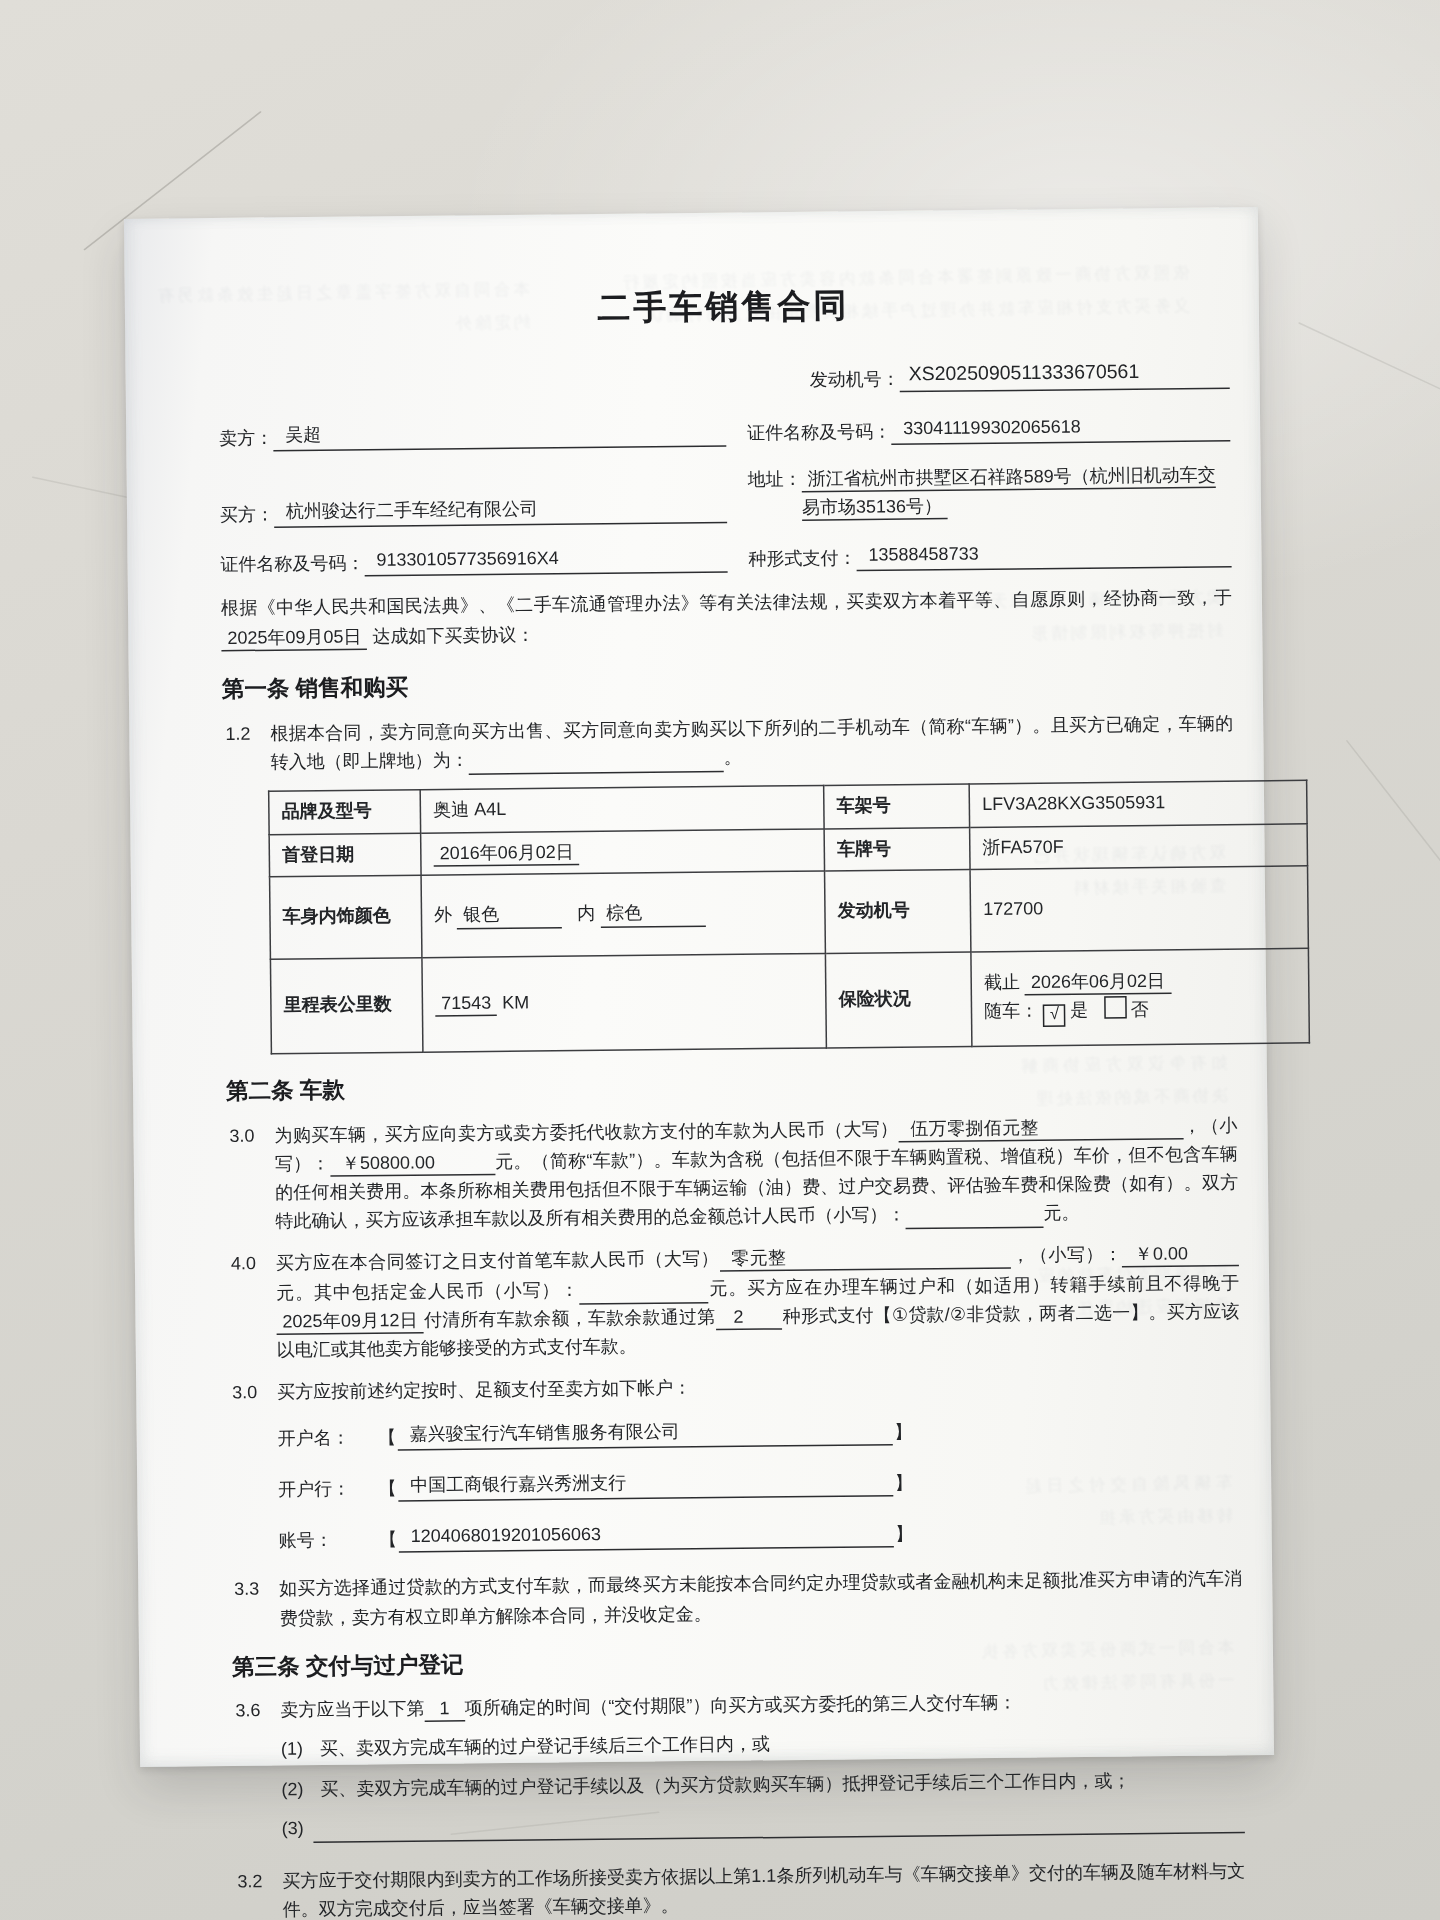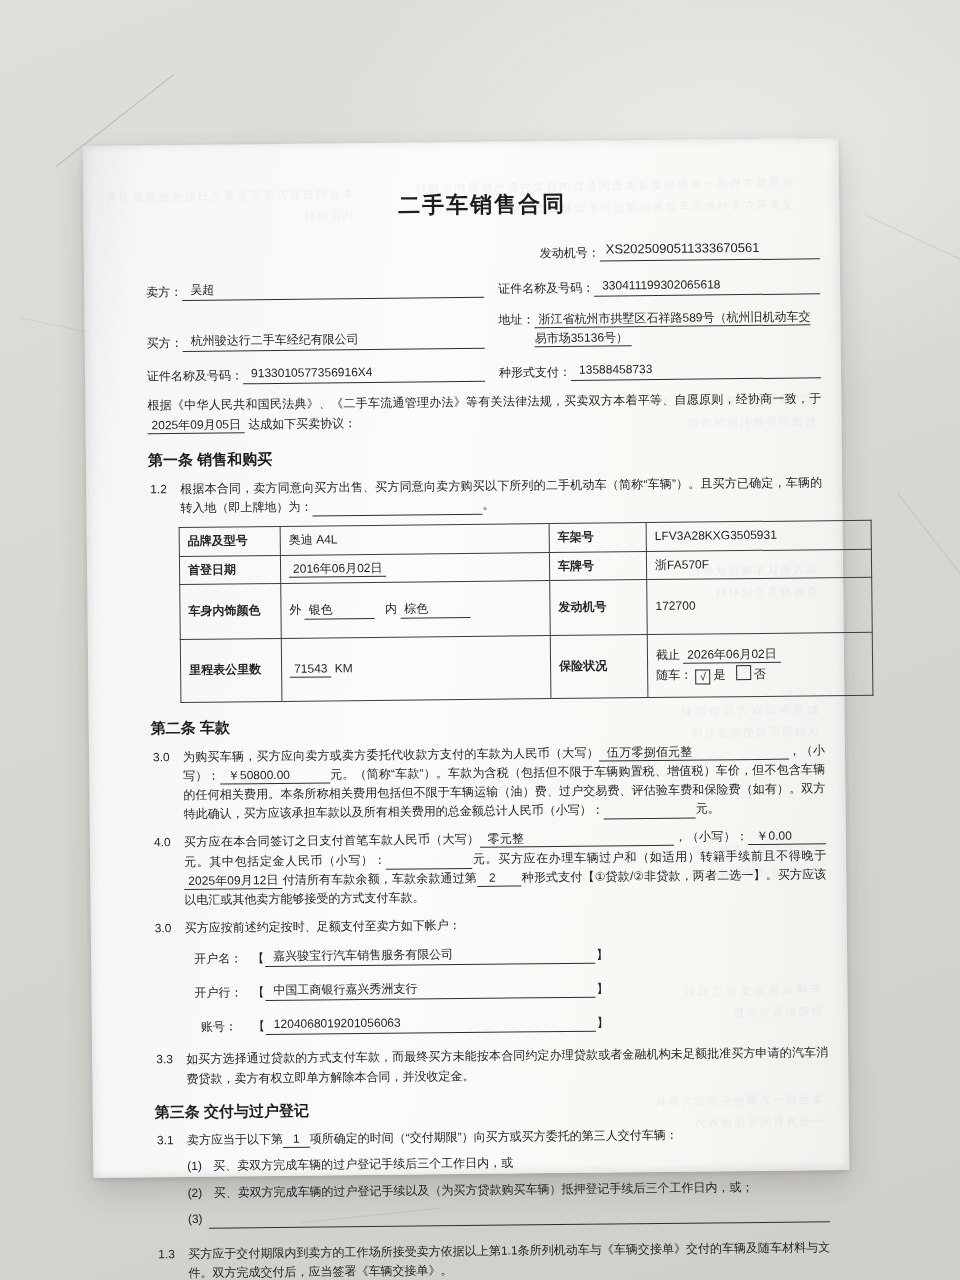--- a/index.html
+++ b/index.html
@@ -87,21 +87,21 @@
   .vtable td.hd{font-weight:700;}
   .c1{width:84px;} .c2{width:252px;} .c3{width:80px;} .c4{width:208px;}
   .r3 td{height:44px;} .r4 td{height:52px;}
   .uw68{display:inline-block;border-bottom:1px solid #2c2d30;min-width:62px;padding:0 4px 0 4px;}
   .cb{
     display:inline-block;width:13px;height:13px;border:1.5px solid #232528;
     text-align:center;line-height:12px;font-size:11px;vertical-align:-2px;margin-right:3px;
   }
   .ins-line{margin:1px 0;}
   .acct-row{display:flex;align-items:flex-end;margin:0 0 14px 32px;}
-  .acct-lbl{width:66px;flex:none;text-align:center;white-space:nowrap;}
+  .acct-lbl{width:66px;flex:none;text-align:left;white-space:nowrap;}
   .acct-val{width:318px;flex:none;border-bottom:1px solid #2c2d30;padding:0 4px 1px 8px;min-height:15px;}
   .bracket{flex:none;padding:0 1px;}
   .subitem{position:relative;padding-left:26px;margin:7px 0;text-align:justify;}
   .snum{position:absolute;left:0;top:0;}
   .sub3line{display:flex;align-items:flex-end;}
   .sub3line .fill{flex:1;border-bottom:1px solid #2c2d30;height:14px;margin-left:6px;}
   .sec3-gap{margin-top:12px;}
 </style>
 </head>
 <body>
@@ -251,38 +251,38 @@
       </div>
 
       <div class="clause" style="margin-top:12px">
         <span class="cnum">3.3</span>
         <span>如买方选择通过贷款的方式支付车款，而最终买方未能按本合同约定办理贷款或者金融机构未足额批准买方申请的汽车消费贷款，卖方有权立即单方解除本合同，并没收定金。</span>
       </div>
 
       <h2 class="sec3-gap">第三条 交付与过户登记</h2>
 
       <div class="clause">
-        <span class="cnum">3.1</span>
+        <span class="cnum">3.6</span>
         <span>卖方应当于以下第</span><span class="u-inline pad-opt1">1</span><span>项所确定的时间（“交付期限”）向买方或买方委托的第三人交付车辆：</span>
         <div class="subitem">
           <span class="snum">(1)</span>
           <span>买、卖双方完成车辆的过户登记手续后三个工作日内，或</span>
         </div>
         <div class="subitem">
           <span class="snum">(2)</span>
           <span>买、卖双方完成车辆的过户登记手续以及（为买方贷款购买车辆）抵押登记手续后三个工作日内，或；</span>
         </div>
         <div class="subitem">
           <span class="sub3line">
               <span style="margin-left:-26px">(3)</span>
               <span class="fill"></span>
             </span>
         </div>
       </div>
 
       <div class="clause" style="margin-top:16px">
-        <span class="cnum">1.3</span>
+        <span class="cnum">3.2</span>
         <span>买方应于交付期限内到卖方的工作场所接受卖方依据以上第1.1条所列机动车与《车辆交接单》交付的车辆及随车材料与文件。双方完成交付后，应当签署《车辆交接单》。</span>
       </div>
 
     </div>
   </div>
 </div>
 
 </body></html>

